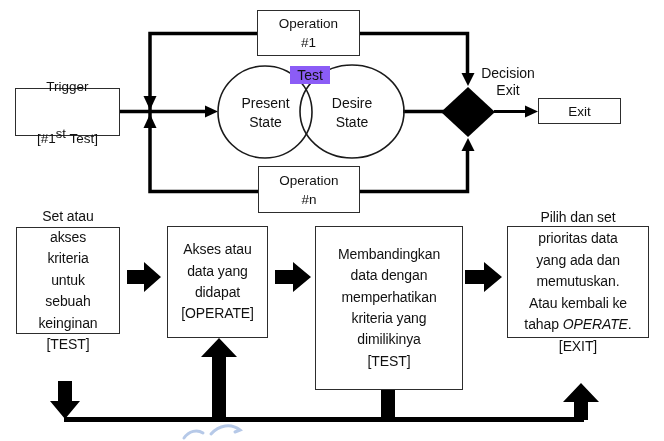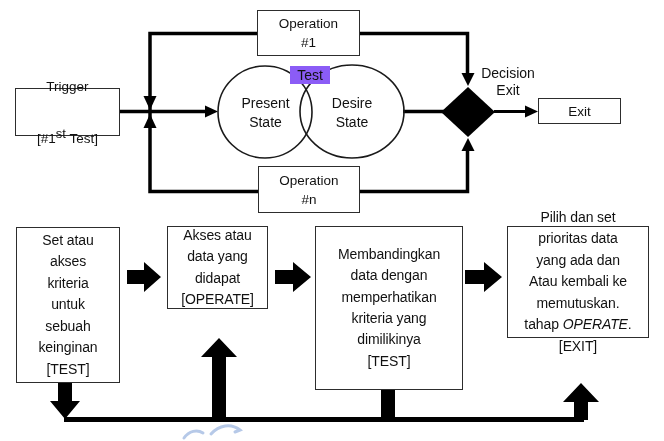--- a/index.html
+++ b/index.html
@@ -95,49 +95,49 @@
   <div class="label" style="left:315px; top:94px; width:74px;text-align:center;">
     <div>Desire</div>
     <div>State</div>
   </div>
 
   <div class="label decision" style="left:471px; top:65px; width:74px;">
     <div>Decision</div>
     <div>Exit</div>
   </div>
 
-  <div class="box stepbox" style="left:16px; top:227px; width:104px; height:156px;">
+  <div class="box stepbox" style="left:16px; top:227px; width:104px; height:107px;">
     <div>Set atau</div>
     <div>akses</div>
     <div>kriteria</div>
     <div>untuk</div>
     <div>sebuah</div>
     <div>keinginan</div>
     <div>[TEST]</div>
   </div>
 
-  <div class="box stepbox" style="left:167px; top:226px; width:101px; height:83px;">
+  <div class="box stepbox" style="left:167px; top:226px; width:101px; height:112px;">
     <div>Akses atau</div>
     <div>data yang</div>
     <div>didapat</div>
     <div>[OPERATE]</div>
   </div>
 
   <div class="box stepbox" style="left:315px; top:226px; width:148px; height:164px;">
     <div>Membandingkan</div>
     <div>data dengan</div>
     <div>memperhatikan</div>
     <div>kriteria yang</div>
     <div>dimilikinya</div>
     <div>[TEST]</div>
   </div>
 
   <div class="box stepbox" style="left:507px; top:226px; width:142px; height:112px;">
     <div>Pilih dan set</div>
     <div>prioritas data</div>
     <div>yang ada dan</div>
+    <div>memutuskan.</div>
     <div>Atau kembali ke</div>
-    <div>memutuskan.</div>
     <div><span>tahap </span><i>OPERATE</i><span>.</span></div>
     <div>[EXIT]</div>
   </div>
 
 </div>
 
 </body></html>

